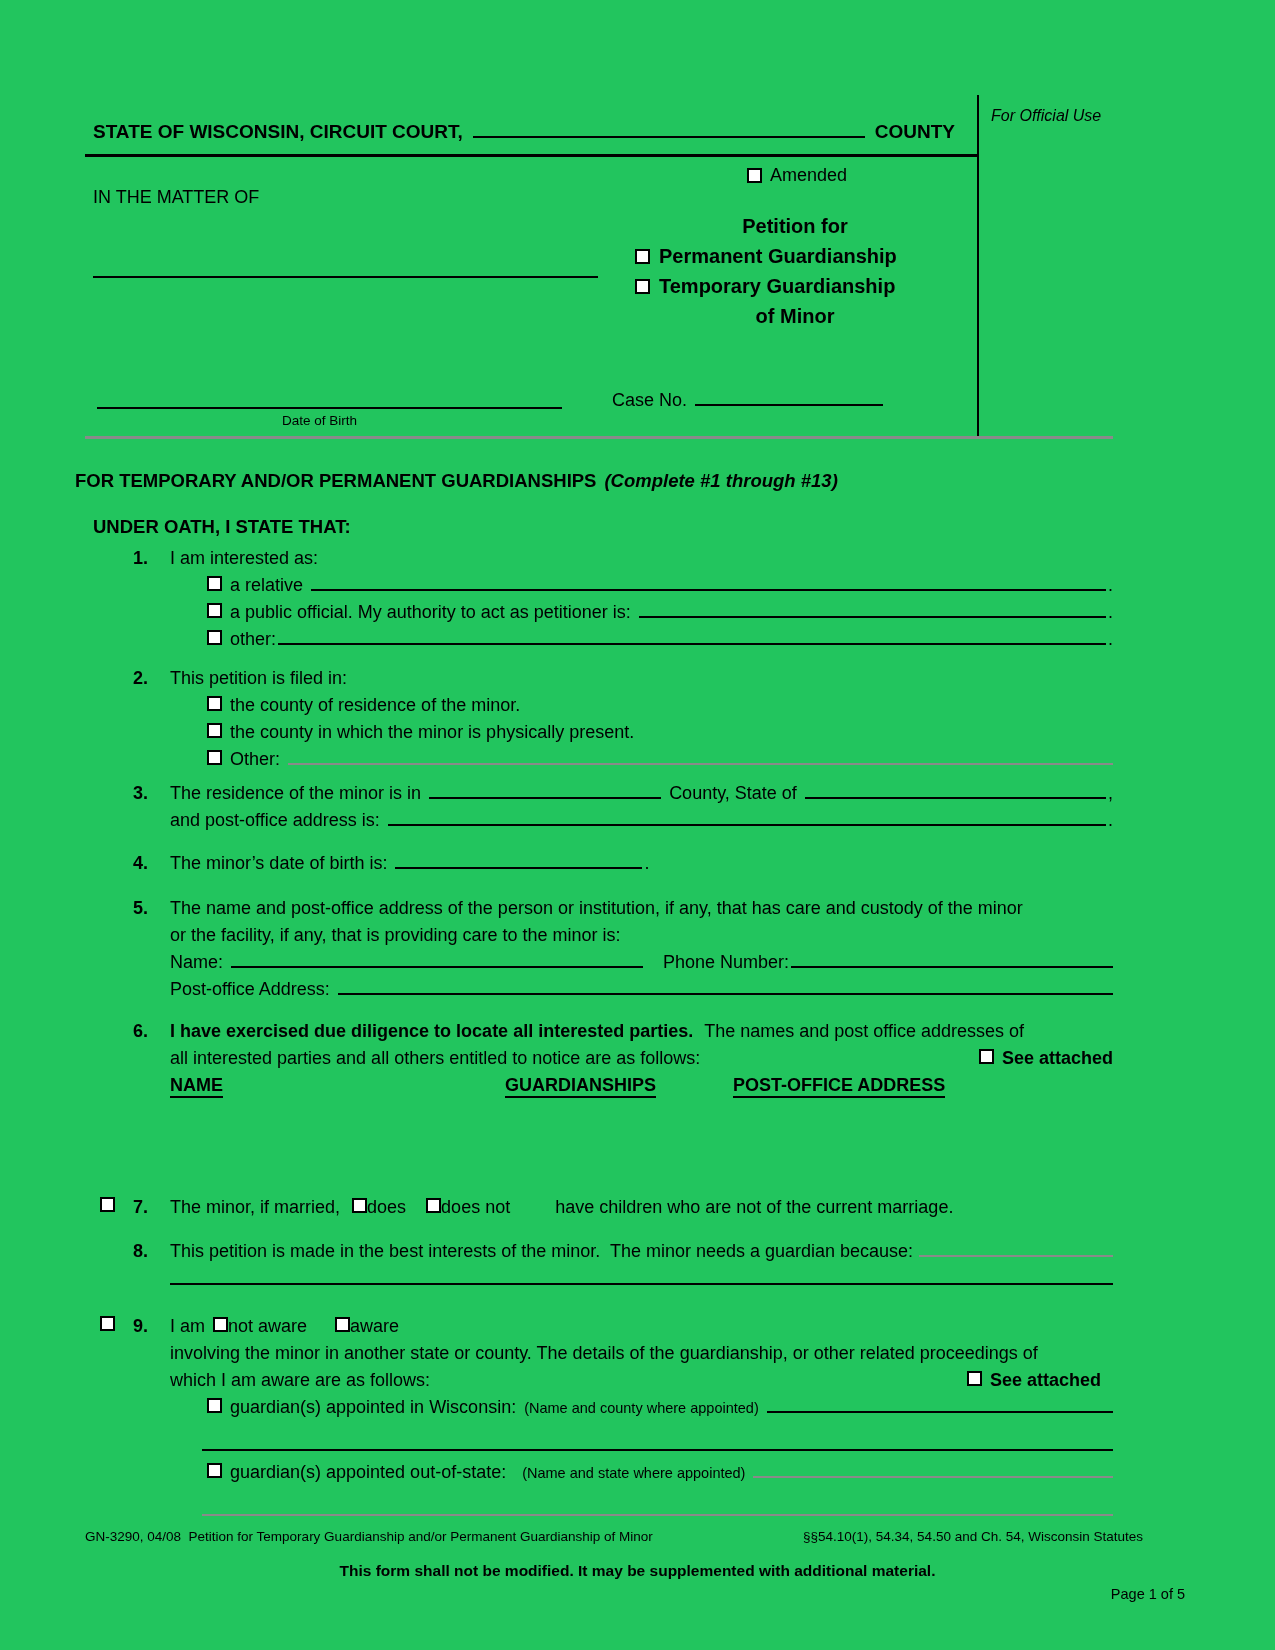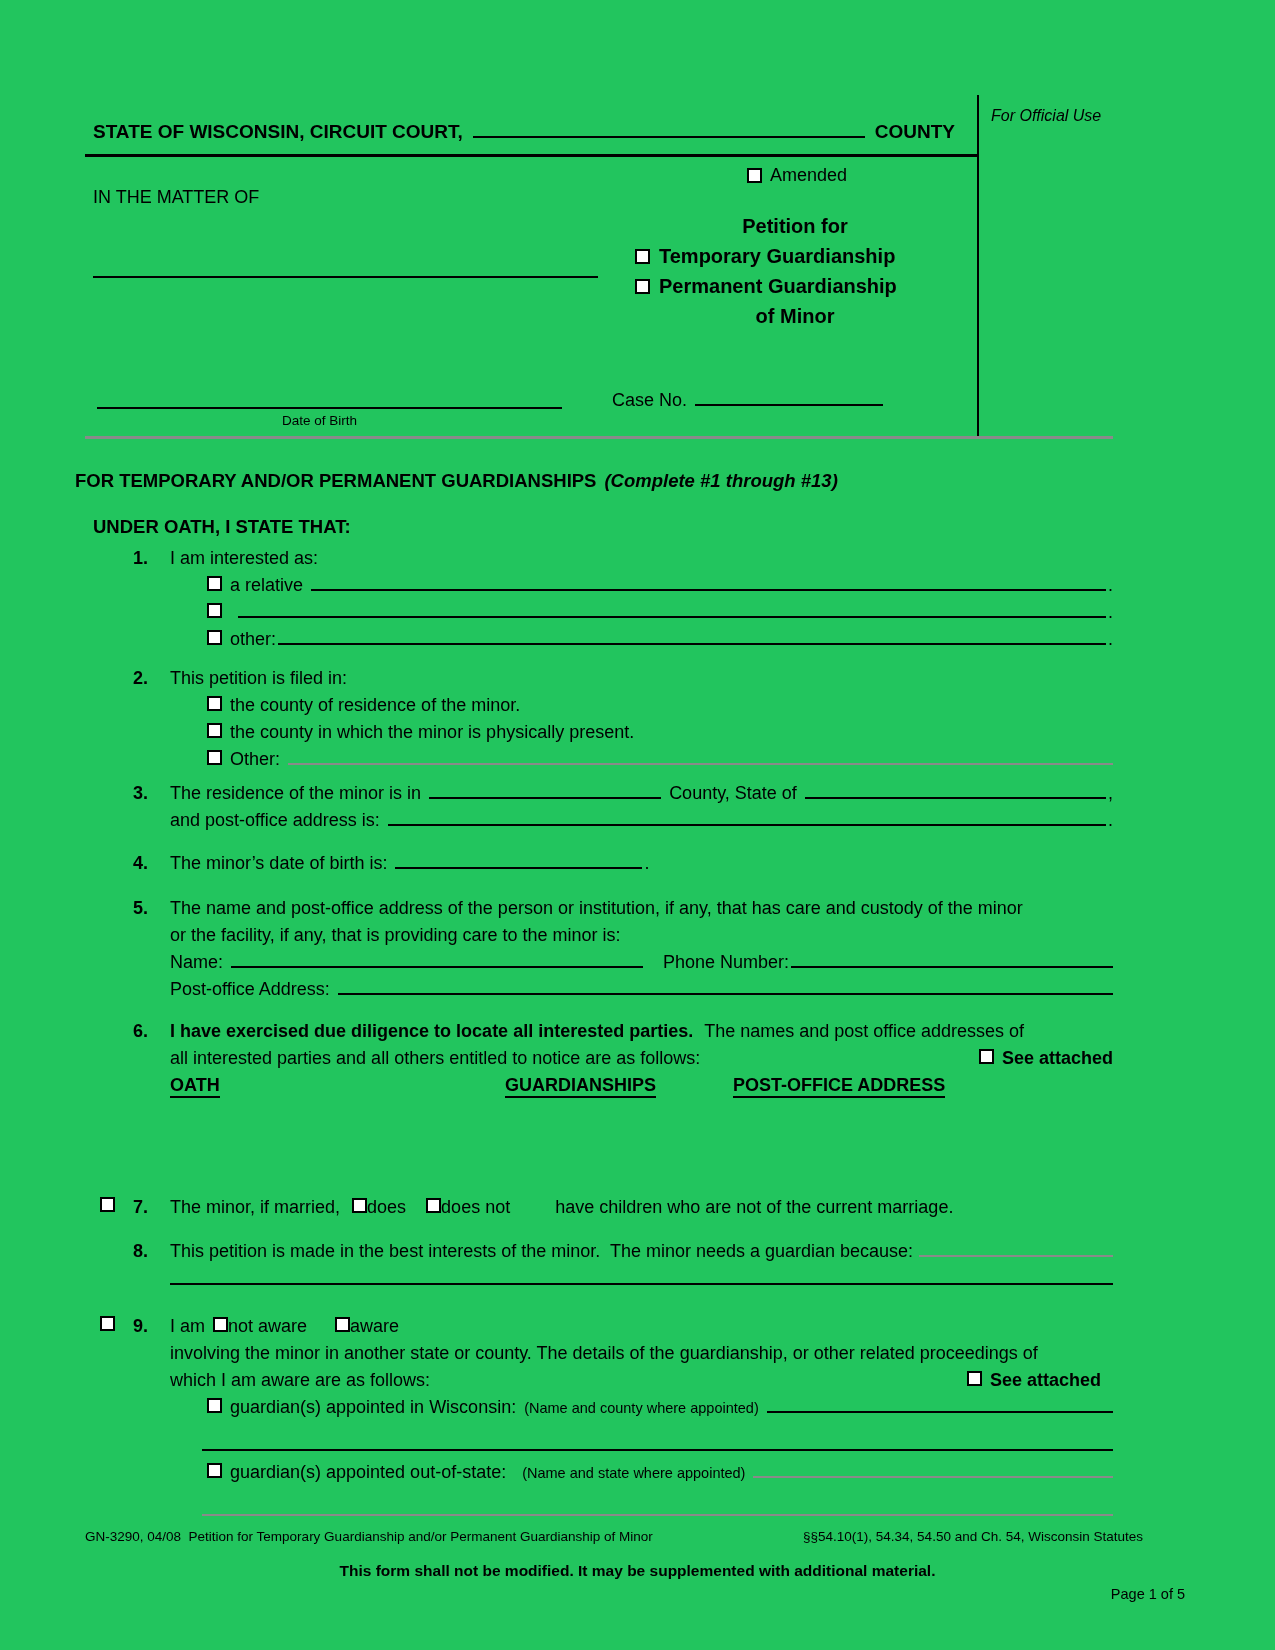--- a/index.html
+++ b/index.html
@@ -112,25 +112,25 @@
         <span>Amended</span>
       </div>
 
       <div class="matter">IN THE MATTER OF</div>
       <div class="matter-line"></div>
 
       <div class="title-block">
         <div class="title-center">Petition for</div>
         <div class="trow">
           <span class="cb"></span>
+          <span>Permanent Guardianship</span>
+        </div>
+        <div class="trow">
+          <span class="cb"></span>
           <span>Temporary Guardianship</span>
-        </div>
-        <div class="trow">
-          <span class="cb"></span>
-          <span>Permanent Guardianship</span>
         </div>
         <div class="title-center">of Minor</div>
       </div>
 
       <div class="dob-line"></div>
       <div class="dob-label">Date of Birth</div>
 
       <div class="case-row">
         <span>Case No.</span>
         <span class="fill case-fill"></span>
@@ -151,20 +151,21 @@
       <div class="ibody">
         <div>I am interested as:</div>
         <div class="optrow">
           <span class="cb"></span>
           <span class="nw">a relative</span>
           <span class="fill grow gap8"></span>
           <span class="punct">.</span>
         </div>
         <div class="optrow">
           <span class="cb"></span>
+          <span class="nw">a public official. My authority to act as petitioner is:</span>
           <span class="fill grow gap8"></span>
           <span class="punct">.</span>
         </div>
         <div class="optrow">
           <span class="cb"></span>
           <span class="nw">other:</span>
           <span class="fill grow" style="margin-left:2px;"></span>
           <span class="punct">.</span>
         </div>
       </div>
@@ -245,21 +246,21 @@
           <span class="gap6">The names and post office addresses of</span>
         </div>
         <div class="frow">
           <span>all interested parties and all others entitled to notice are as follows:</span>
           <span class="see">
             <span class="cb"></span>
             <span>See attached</span>
           </span>
         </div>
         <div class="cols">
-          <span class="c1"><span class="colh">OATH</span></span>
+          <span class="c1"><span class="colh">NAME</span></span>
           <span class="c2"><span class="colh">GUARDIANSHIPS</span></span>
           <span><span class="colh">POST-OFFICE ADDRESS</span></span>
         </div>
       </div>
     </div>
 
     <div class="item" style="margin-top:100px;">
       <span class="cb outer-cb"></span>
       <span class="num">7.</span>
       <div class="ibody">

